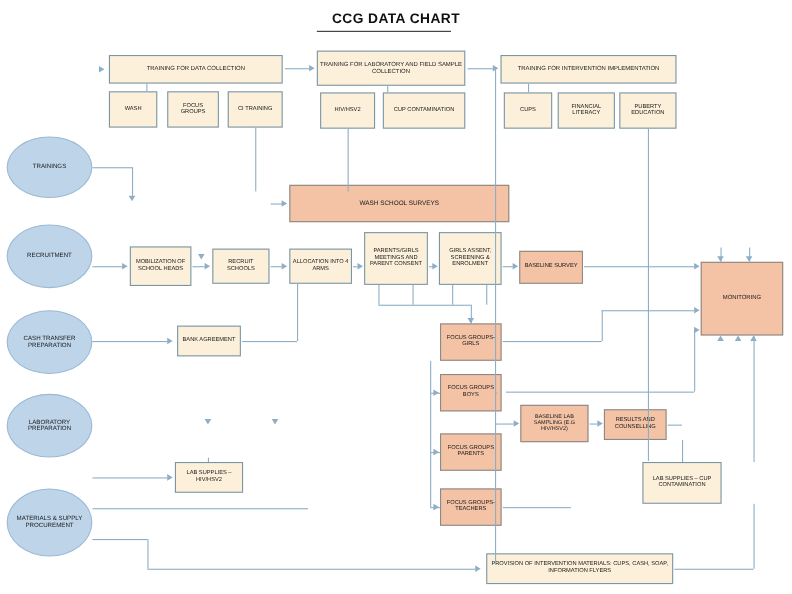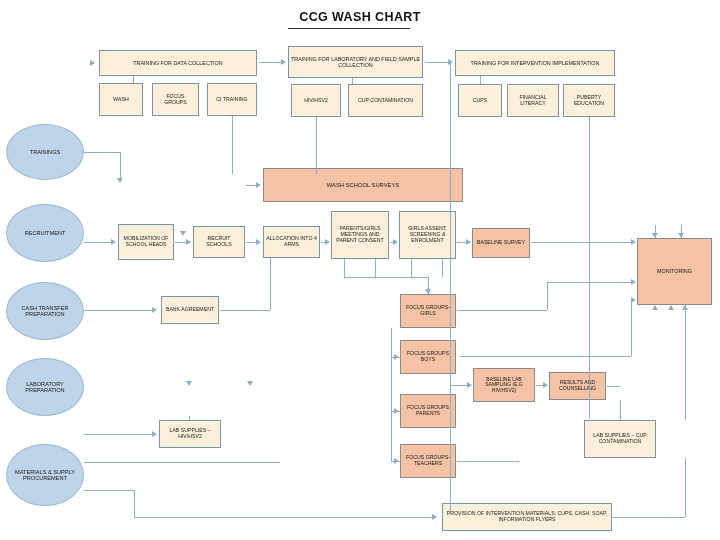--- a/index.html
+++ b/index.html
@@ -91,21 +91,21 @@
     border-left: 3.2px solid transparent;
     border-right: 3.2px solid transparent;
     border-bottom: 5px solid #8eaec6;
   }
 </style>
 </head>
 <body>
 
 <div id="canvas">
 
-  <div id="chart-title">CCG WASH CHART</div>
+  <div id="chart-title">CCG DATA CHART</div>
   <div id="title-underline"></div>
 
   <div class="node ellipse" style="left:6px;  top:124px; width:78px; height:56px; font-size:5.6px;">
     <span>TRAININGS</span>
   </div>
   <div class="node ellipse" style="left:6px;  top:204px; width:78px; height:58px; font-size:5.6px;">
     <span>RECRUITMENT</span>
   </div>
   <div class="node ellipse" style="left:6px;  top:282px; width:78px; height:58px; font-size:5.6px;">
     <span>CASH TRANSFER PREPARATION</span>

